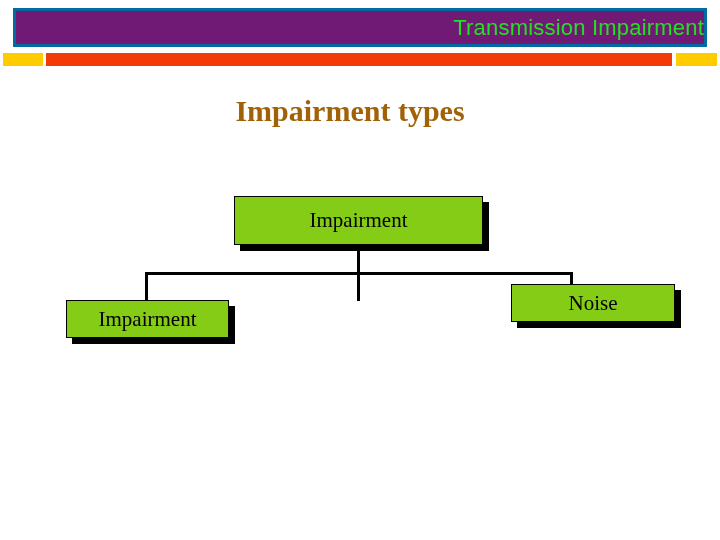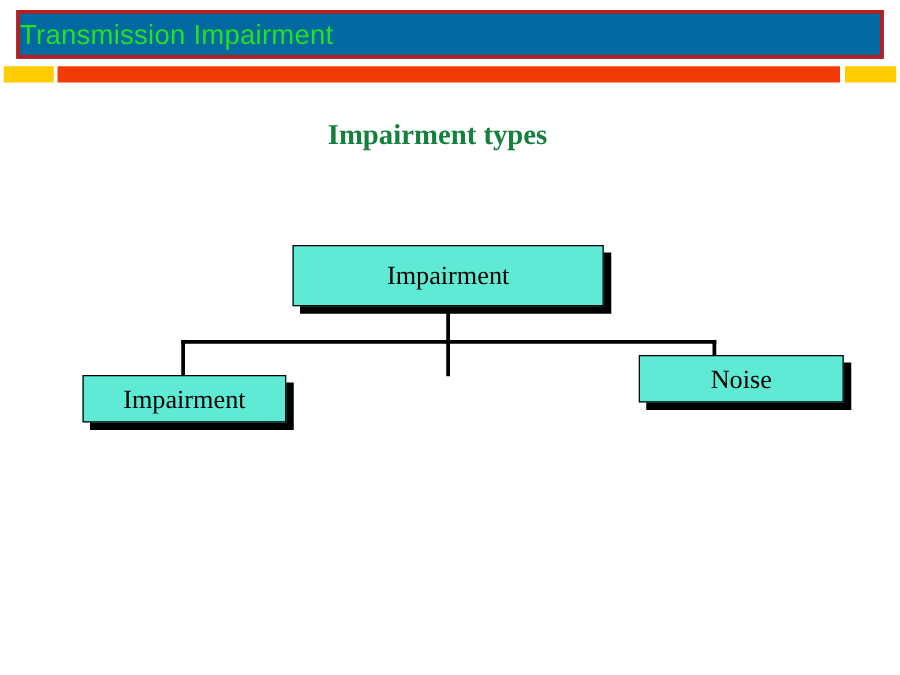--- a/index.html
+++ b/index.html
@@ -20,26 +20,26 @@
     background: #ffffff;
   }
 
   
   #title-banner {
     position: absolute;
     left: 13px;
     top: 8px;
     width: 694px;
     height: 39px;
-    background: #0369a1;
-    border: 3px solid #b91c1c;
+    background: #701a75;
+    border: 3px solid #0369a1;
     box-sizing: border-box;
     display: flex;
     align-items: center;
-    justify-content: flex-start;
+    justify-content: flex-end;
   }
   #title-text {
     color: #24e024;
     font-family: "Liberation Sans", sans-serif;
     font-size: 22px;
     font-weight: normal;
     letter-spacing: 0.2px;
     line-height: 1;
     white-space: nowrap;
   }
@@ -54,38 +54,38 @@
   #rule-center-red   { left: 46px;  width: 626px; background: #f23b06; }
   #rule-right-yellow { left: 676px; width: 41px;  background: #ffcc00; }
 
   
   #section-heading {
     position: absolute;
     left: 0;
     top: 96px;
     width: 700px;
     text-align: center;
-    color: #15803d;
+    color: #a16207;
     font-family: "Liberation Serif", serif;
-    font-size: 23px;
+    font-size: 30px;
     font-weight: bold;
     line-height: 1;
   }
 
   
   #diagram {
     position: absolute;
     left: 0;
     top: 0;
     width: 720px;
     height: 540px;
   }
   .node {
     position: absolute;
-    background: #5eead4;
+    background: #84cc16;
     border: 1.5px solid #000000;
     box-sizing: border-box;
     box-shadow: 6px 6px 0 0 #000000;
     display: flex;
     align-items: center;
     justify-content: center;
     z-index: 3;
   }
   .node-label {
     font-family: "Liberation Serif", serif;

